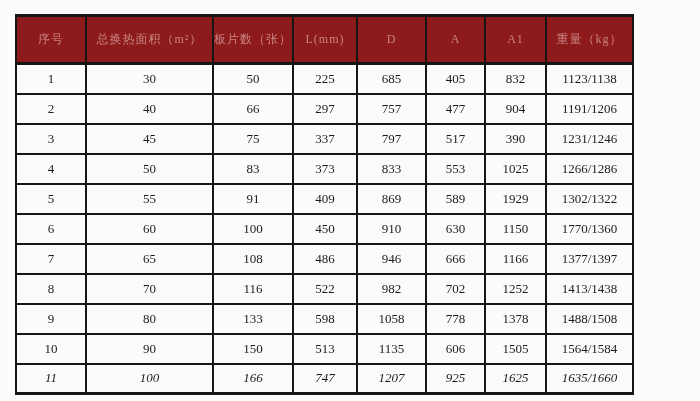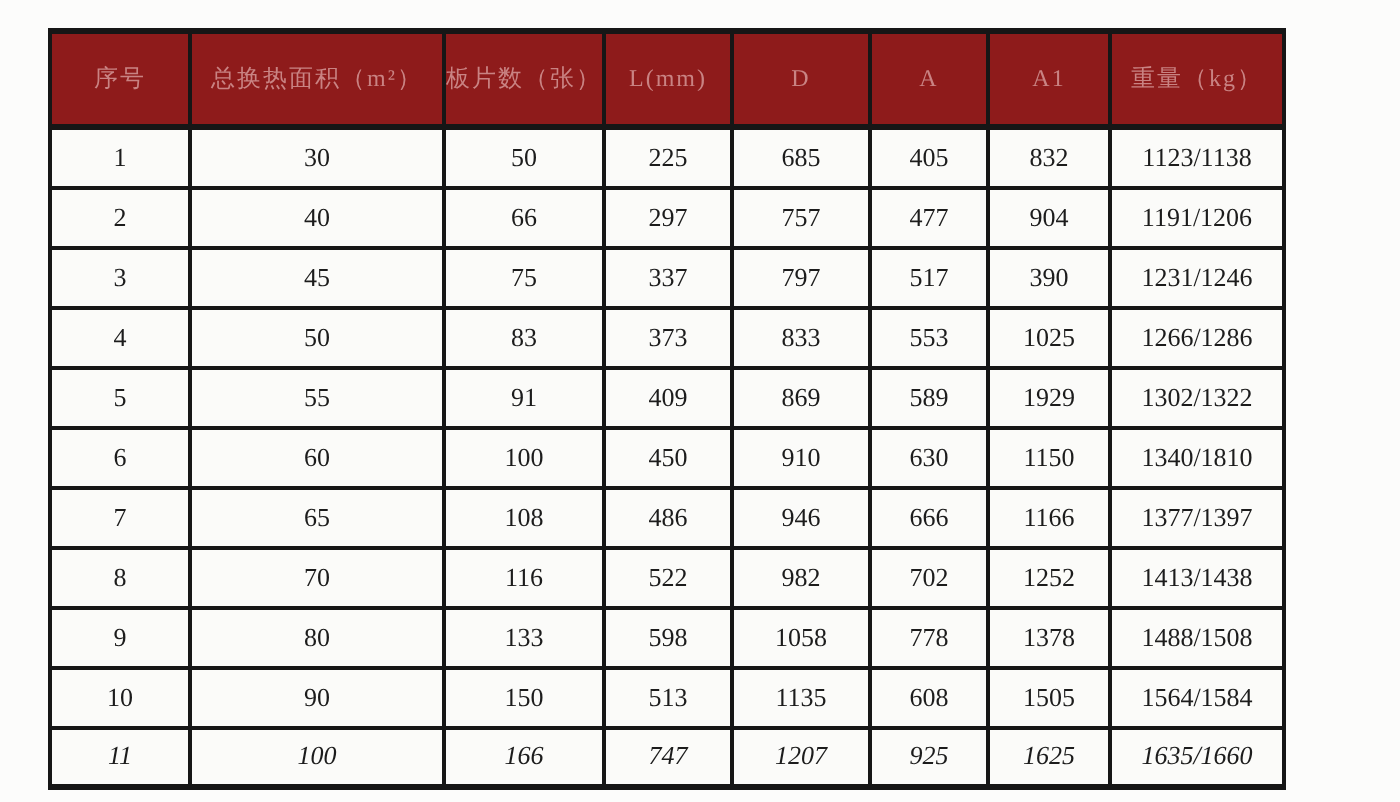--- a/index.html
+++ b/index.html
@@ -11,21 +11,21 @@
     --body-text:#1c1c1c;
   }
   *{box-sizing:border-box;margin:0;padding:0;}
   html,body{width:700px;height:401px;overflow:hidden;}
   body{
     background:var(--page-bg);
     font-family:"Liberation Serif","DejaVu Serif",serif;
   }
   .table-wrap{
     position:absolute;
-    left:24px;
+    left:15px;
     top:14px;
   }
   table{
     border-collapse:collapse;
     table-layout:fixed;
     width:617px;
   }
   th,td{
     border:2px solid var(--border);
     text-align:center;
@@ -143,21 +143,21 @@
         <td>1302/1322</td>
       </tr>
         <tr>
         <td>6</td>
         <td>60</td>
         <td>100</td>
         <td>450</td>
         <td>910</td>
         <td>630</td>
         <td>1150</td>
-        <td>1340/1810</td>
+        <td>1770/1360</td>
       </tr>
         <tr>
         <td>7</td>
         <td>65</td>
         <td>108</td>
         <td>486</td>
         <td>946</td>
         <td>666</td>
         <td>1166</td>
         <td>1377/1397</td>
@@ -181,21 +181,21 @@
         <td>778</td>
         <td>1378</td>
         <td>1488/1508</td>
       </tr>
         <tr>
         <td>10</td>
         <td>90</td>
         <td>150</td>
         <td>513</td>
         <td>1135</td>
-        <td>608</td>
+        <td>606</td>
         <td>1505</td>
         <td>1564/1584</td>
       </tr>
         <tr>
         <td>11</td>
         <td>100</td>
         <td>166</td>
         <td>747</td>
         <td>1207</td>
         <td>925</td>

